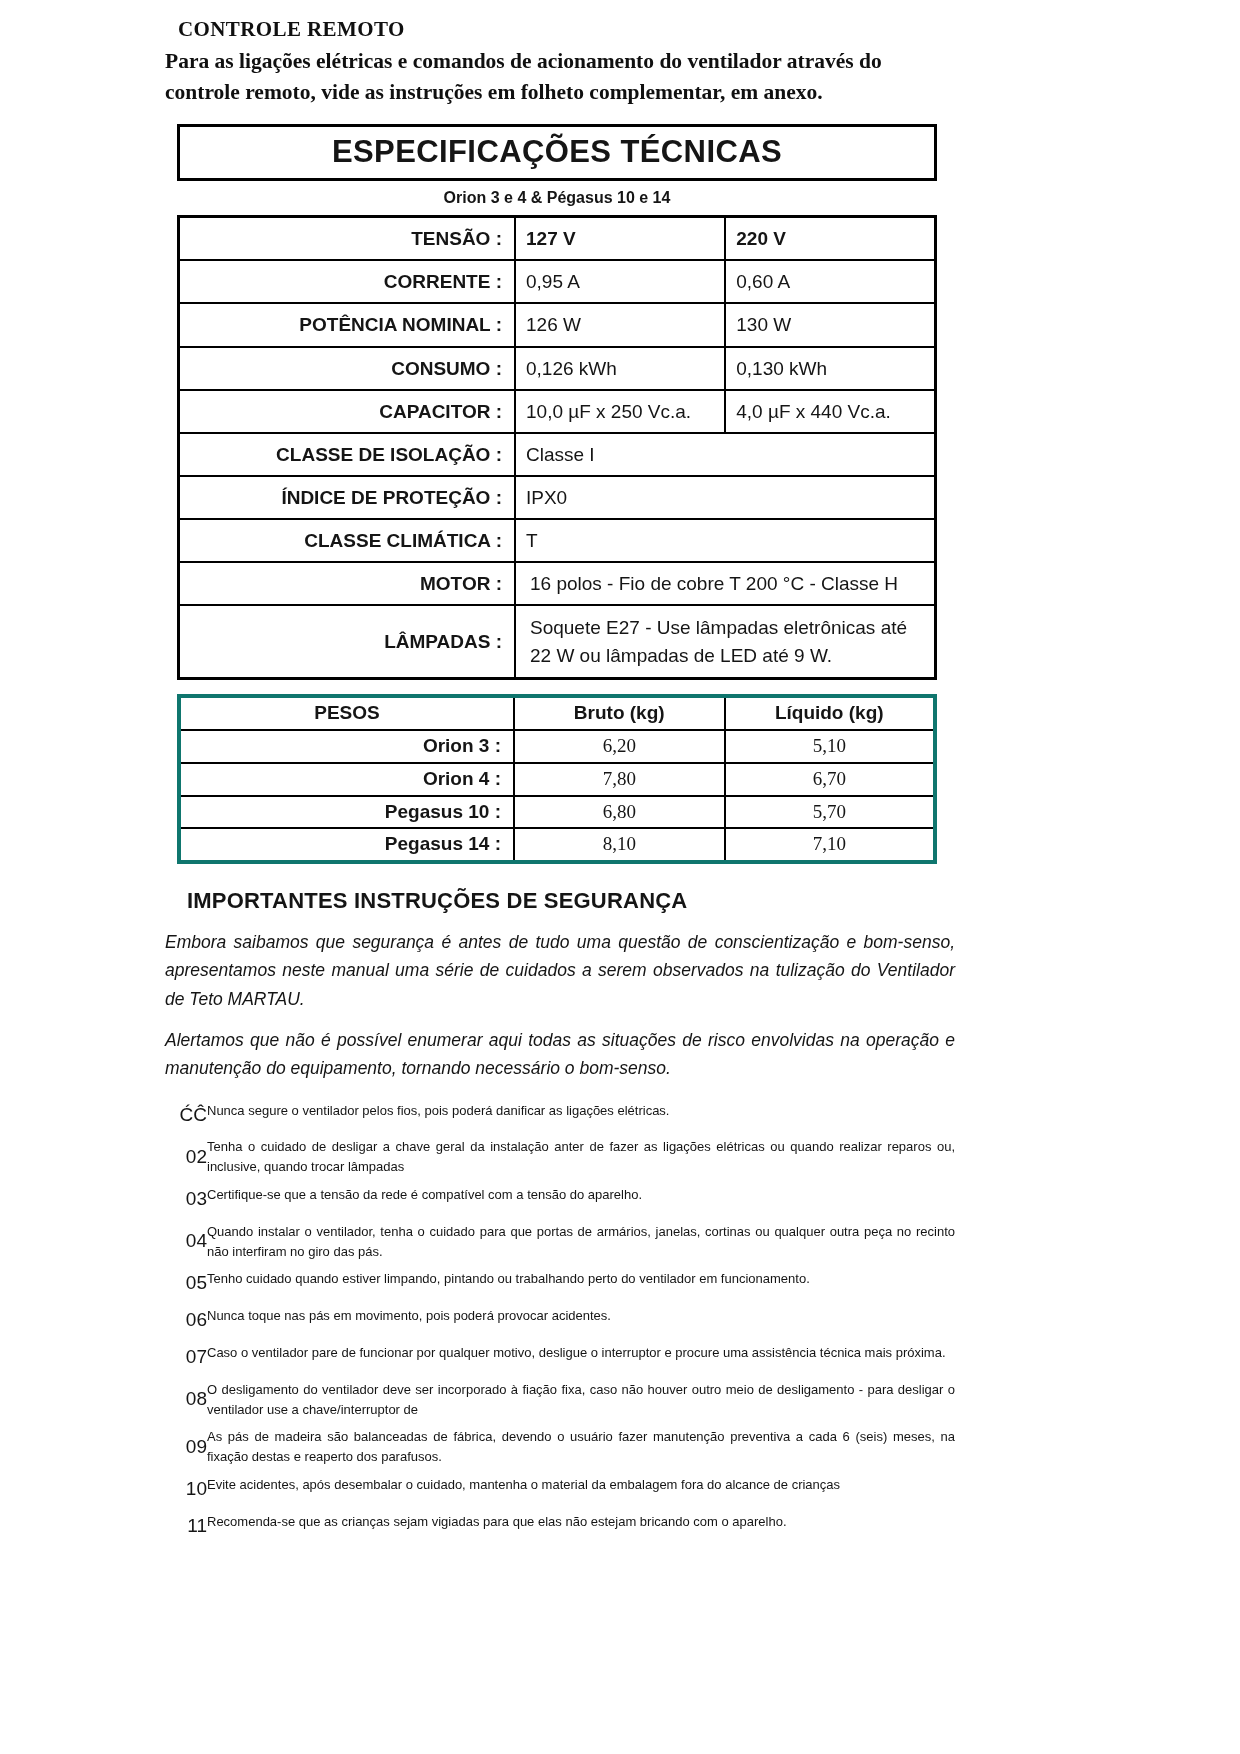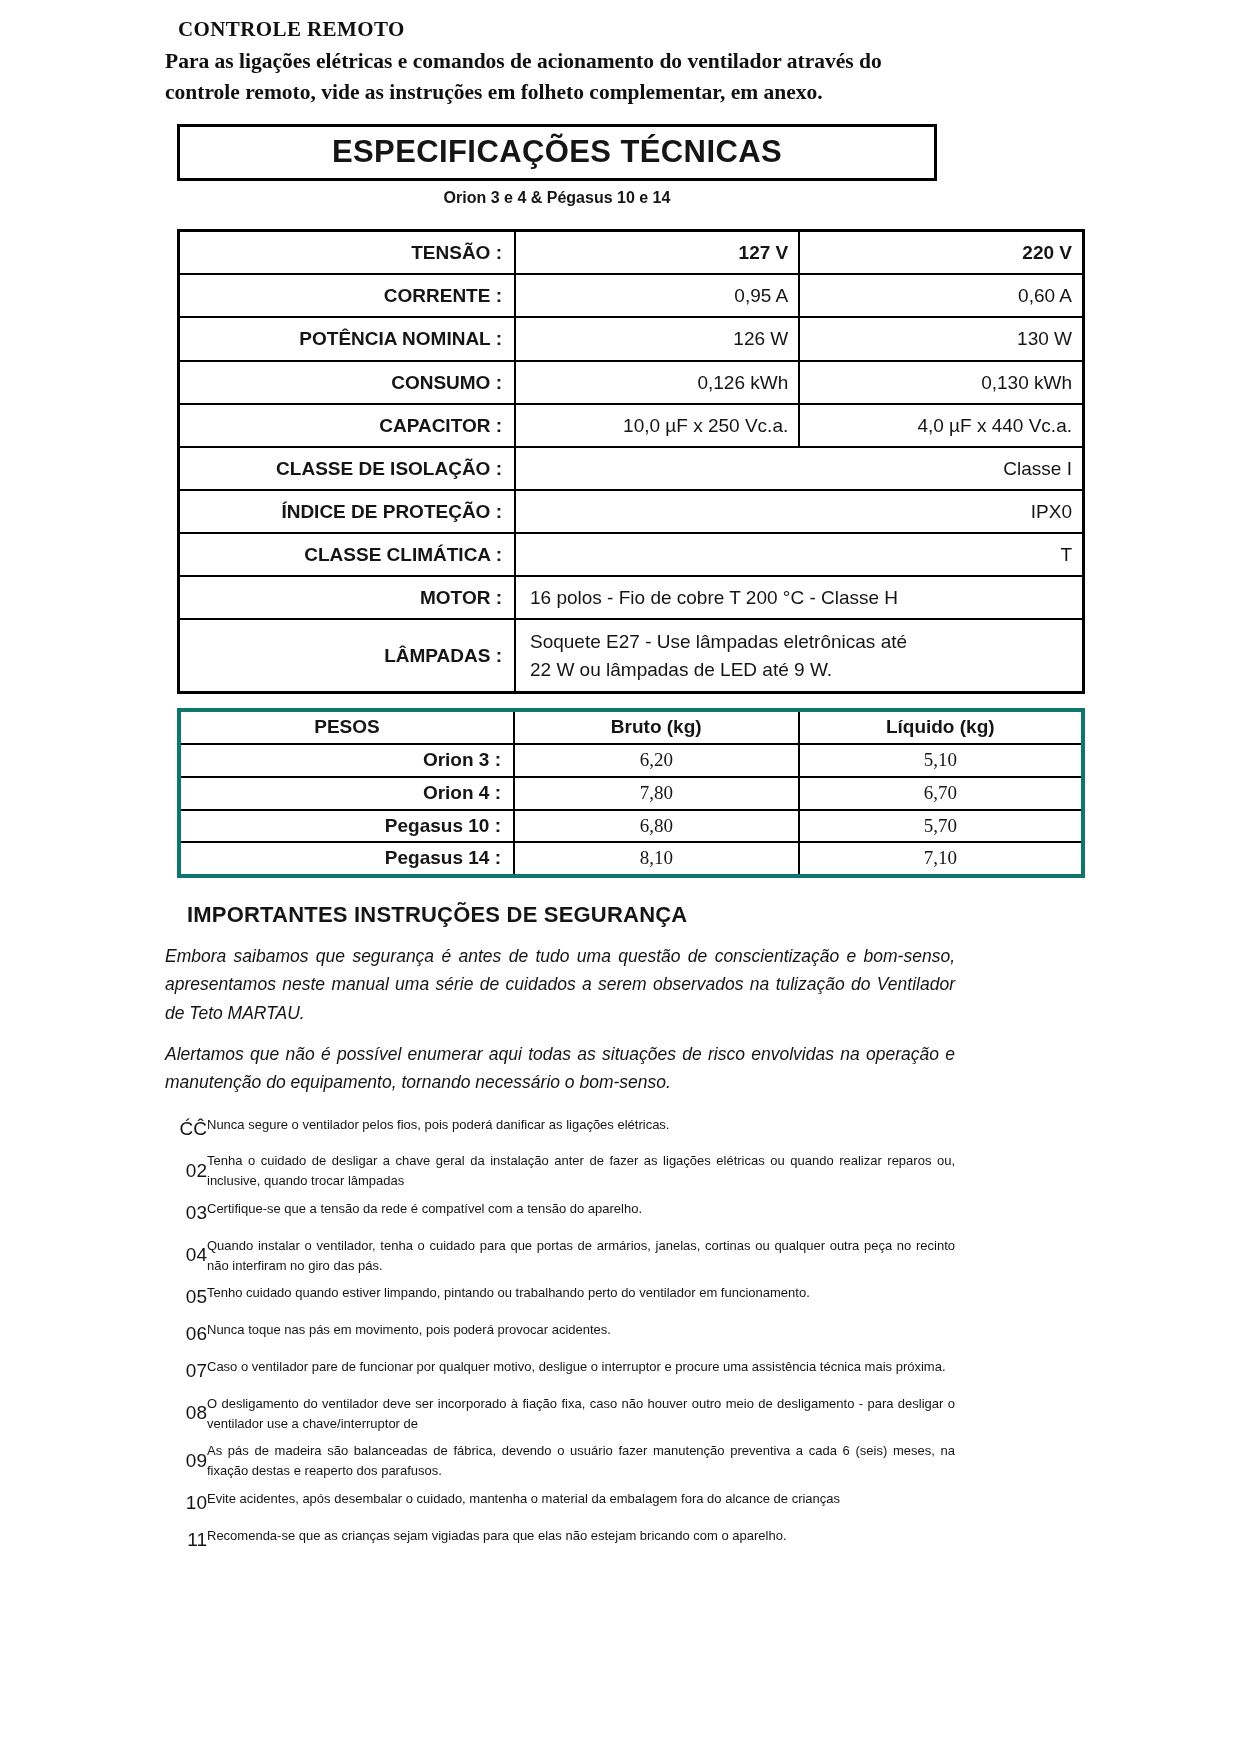--- a/index.html
+++ b/index.html
@@ -64,42 +64,41 @@
   .spec-subtitle {
     text-align: center;
     font-size: 16px;
     font-weight: bold;
     padding: 9px 0 9px 0;
     line-height: 1;
   }
 
   table.spec, table.pesos {
     border-collapse: collapse;
-    width: 908px;
+    width: 760px;
     table-layout: fixed;
-    margin-top: 14px;
   }
   table.spec {
     border: 3px solid #000;
   }
   table.spec td {
     border: 2px solid #000;
     font-size: 19px;
     padding: 8px 10px;
     line-height: 1.32;
     vertical-align: middle;
   }
   table.spec td.label {
     text-align: right;
     font-weight: bold;
     width: 312px;
     padding-right: 12px;
   }
   table.spec td.val {
-    text-align: right;
+    text-align: left;
     font-weight: normal;
   }
   table.spec td.val.b { font-weight: bold; }
   table.spec td.val.left { text-align: left; padding-left: 14px; }
   table.spec td.val.two-line { line-height: 1.46; }
 
   .pesos-wrap {
     margin-top: 14px;
     width: 760px;
     margin-left: 12px;

